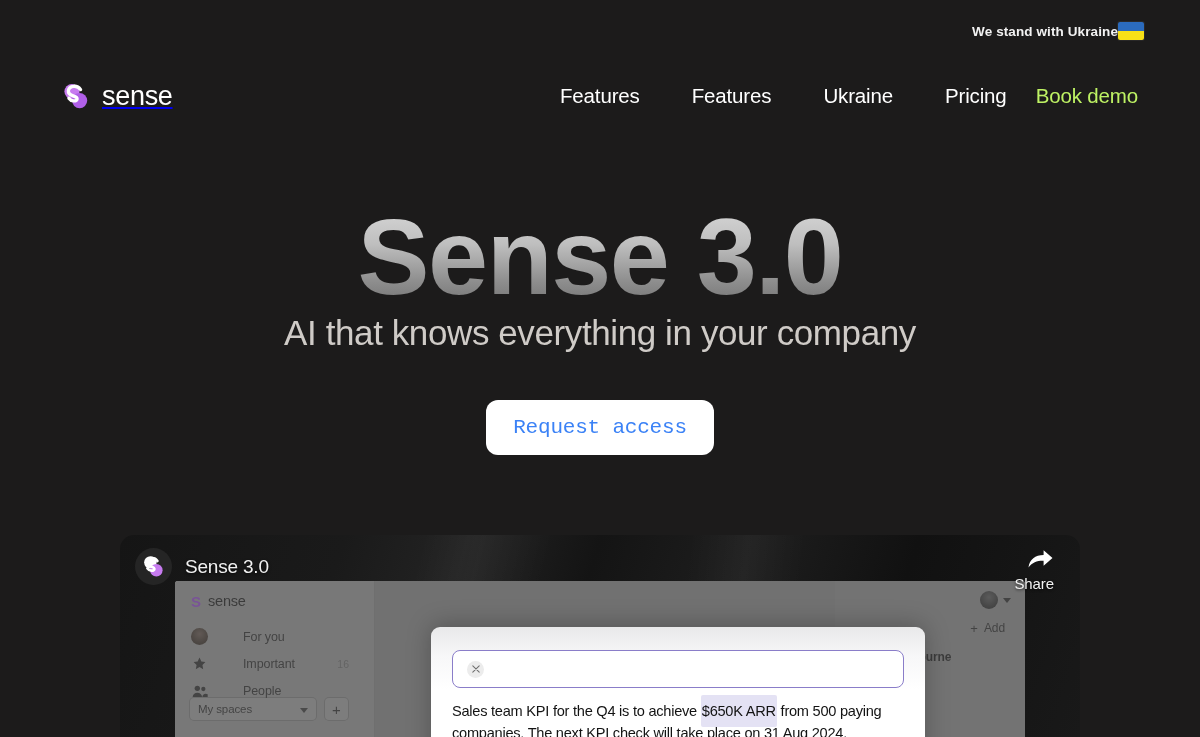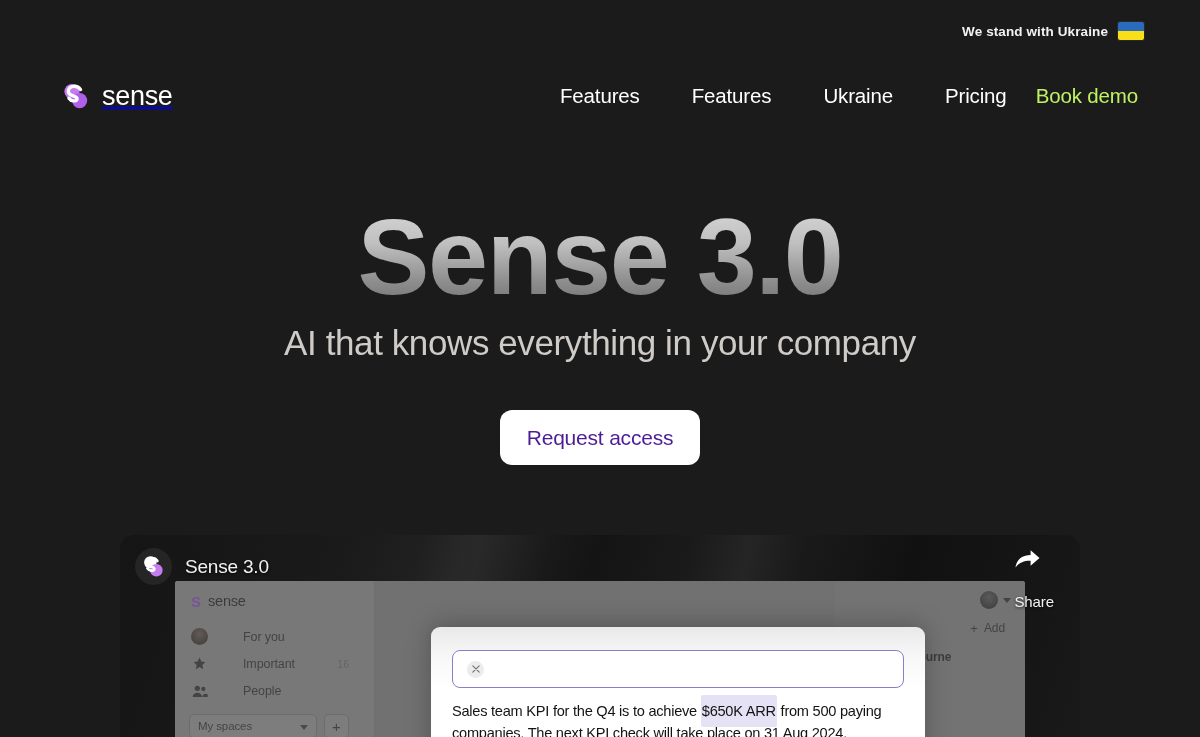--- a/index.html
+++ b/index.html
@@ -21,21 +21,20 @@
     overflow: hidden;
   }
 
   
   .ukraine-bar {
     position: absolute;
     top: 22px;
     right: 56px;
     display: flex;
     align-items: center;
-    gap: 10px;
   }
   .ukraine-text {
     color: #f2f2f2;
     font-size: 13.5px;
     font-weight: 700;
     letter-spacing: 0.1px;
     white-space: nowrap;
   }
   .ukraine-flag {
     width: 26px;
@@ -133,38 +132,38 @@
     letter-spacing: -1.5px;
     line-height: 1.02;
     background: linear-gradient(180deg, #d9d9d9 0%, #bfbfbf 38%, #8e8e8e 72%, #6e6e6e 100%);
     -webkit-background-clip: text;
     background-clip: text;
     color: transparent;
     -webkit-text-fill-color: transparent;
     margin: 0;
   }
   .hero-sub {
-    margin-top: 10px;
+    margin-top: 0;
     font-size: 35px;
     font-weight: 400;
     letter-spacing: -0.4px;
     color: #cfcbc7;
     line-height: 1.2;
   }
   .hero-cta-wrap {
     margin-top: 46px;
     display: flex;
     justify-content: center;
   }
   .hero-cta {
     background: #ffffff;
-    color: #4c1d95;
+    color: #3b82f6;
     border: none;
     border-radius: 12px;
-    font-family: Liberation Sans, sans-serif;
+    font-family: Liberation Mono, monospace;
     font-size: 21px;
     font-weight: 400;
     letter-spacing: -0.2px;
     padding: 0 27px;
     height: 55px;
     cursor: pointer;
   }
 
   
   .video {
@@ -223,22 +222,22 @@
     letter-spacing: -0.2px;
     text-shadow: 0 1px 3px rgba(0,0,0,0.65);
     white-space: nowrap;
   }
   .video-share {
     position: absolute;
     right: 26px;
     top: 12px;
     display: flex;
     flex-direction: column;
-    align-items: flex-start;
-    gap: 20px;
+    align-items: flex-end;
+    gap: 2px;
     cursor: pointer;
     pointer-events: auto;
   }
   .video-share .share-label {
     color: #f2f2f2;
     font-size: 15px;
     font-weight: 400;
     letter-spacing: -0.1px;
     text-shadow: 0 1px 3px rgba(0,0,0,0.7);
   }
@@ -323,21 +322,21 @@
   }
   .app-nav-badge {
     position: absolute;
     right: 10px;
     color: #6e6e6e;
     font-size: 10.5px;
   }
   .app-spaces {
     position: absolute;
     left: 14px;
-    bottom: 3px;
+    bottom: 20px;
     display: flex;
     gap: 7px;
   }
   .spaces-select {
     width: 128px;
     height: 24px;
     border: 1px solid rgba(0,0,0,0.22);
     border-radius: 5px;
     background: rgba(255,255,255,0.10);
     display: flex;

